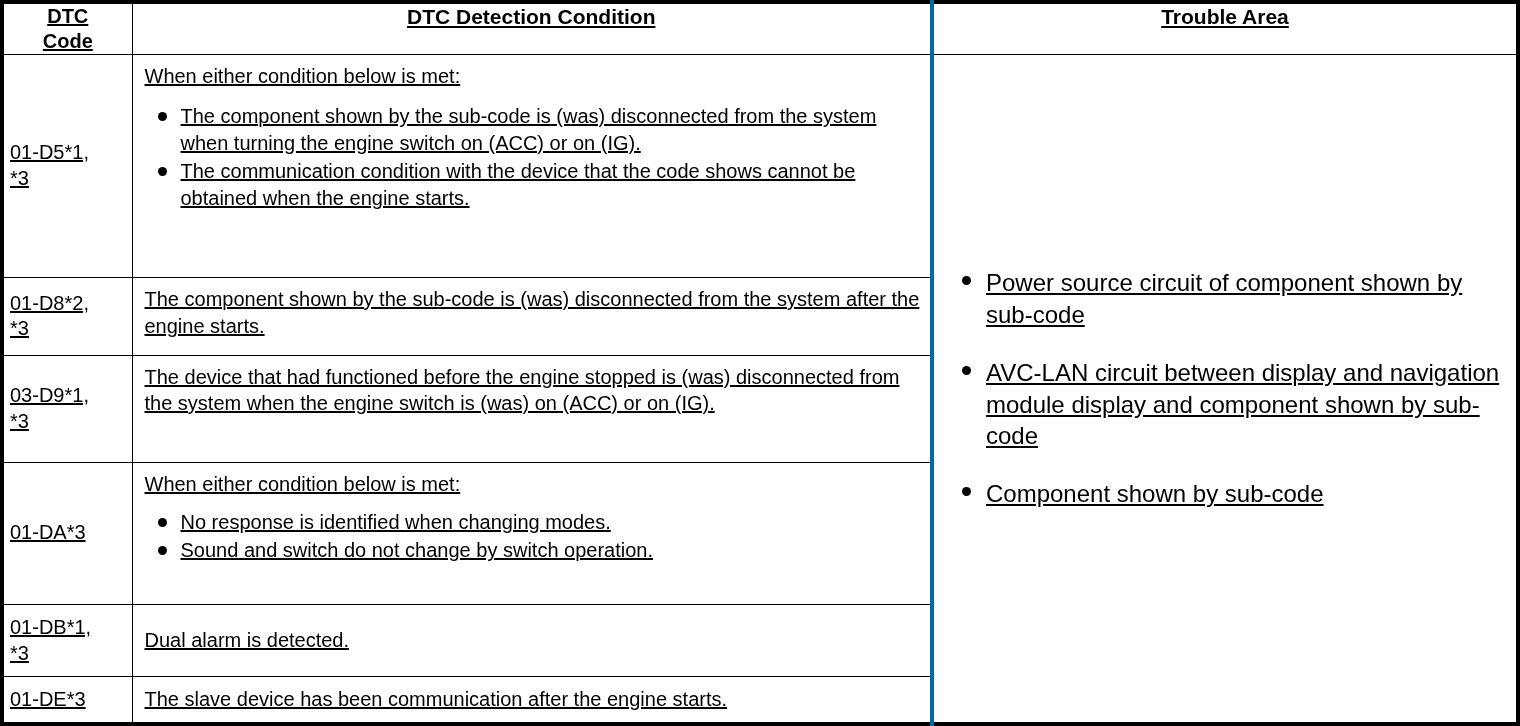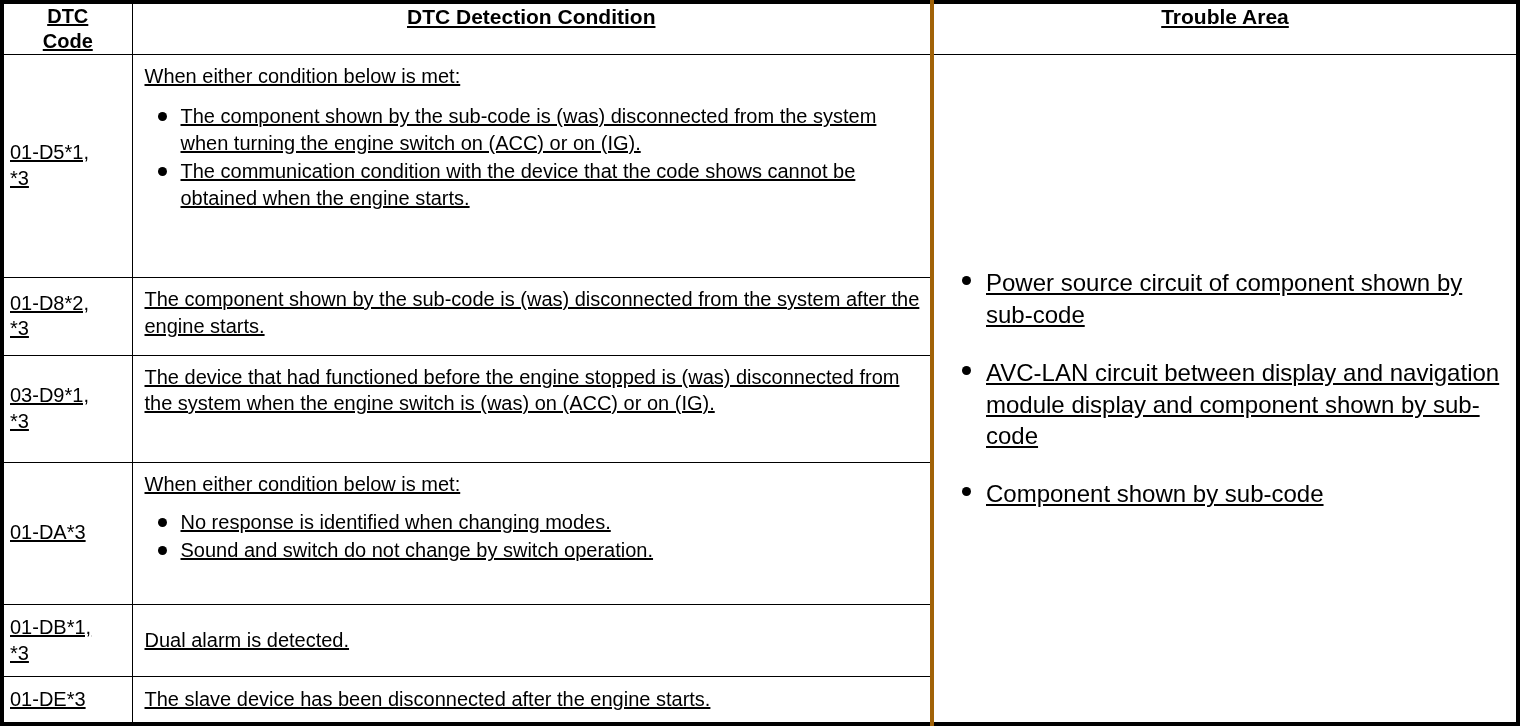--- a/index.html
+++ b/index.html
@@ -32,21 +32,21 @@
   .dtc-table td {
     border: 1px solid #000;
     vertical-align: top;
     padding: 0;
     box-sizing: border-box;
     text-decoration: underline;
   }
 
   
   .dtc-table .sep-left {
-    border-left: 4px solid #a16207;
+    border-left: 4px solid #0369a1;
   }
 
   
   thead th {
     border-bottom: 4px solid #000;
     text-align: center;
     vertical-align: top;
     font-weight: bold;
     font-size: 21px;
     line-height: 1.25;
@@ -206,18 +206,18 @@
       <td class="code-cell">01-DB*1,
 *3</td>
       <td class="cond-cell mid">
         <div class="lead-text">Dual alarm is detected.</div>
       </td>
     </tr>
 
     <tr style="height:45px;">
       <td class="code-cell">01-DE*3</td>
       <td class="cond-cell mid">
-        <div class="lead-text">The slave device has been disconnected after the engine starts.</div>
+        <div class="lead-text">The slave device has been communication after the engine starts.</div>
       </td>
     </tr>
 
   </tbody>
 </table>
 
 </body></html>

